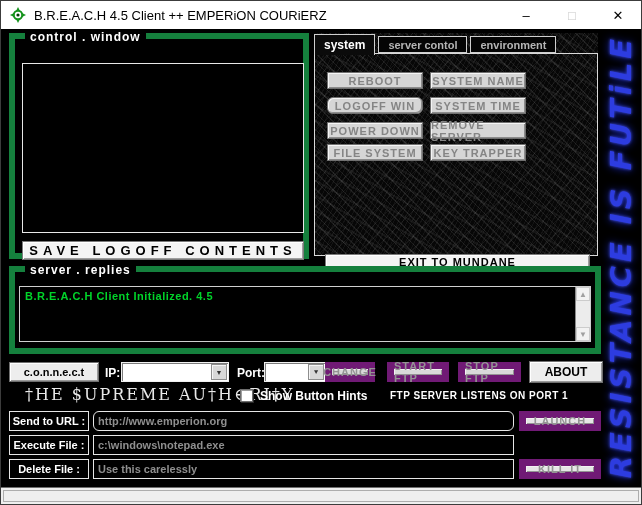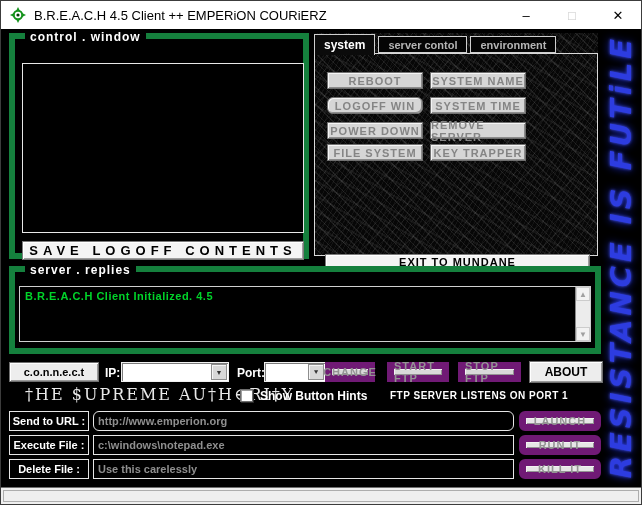--- a/index.html
+++ b/index.html
@@ -111,21 +111,21 @@
   .act-label {
     position:absolute; left:8px; width:80px; height:20px; border:1px solid #e6e6e6;
     color:#fff; font-weight:700; font-size:11px; display:flex; align-items:center; justify-content:center;
     white-space:nowrap; background:#000;
   }
   .act-input {
     position:absolute; left:92px; width:421px; height:20px; background:#000;
     border:1px solid #e6e6e6; color:#8f8f8f; font-weight:700; font-size:11px;
     padding:0 4px; font-family:"Liberation Sans", sans-serif; outline:none;
   }
-  .act-btn { left:518px; width:82px; height:20px; background:#e6e6e6;border-radius:6px; }
+  .act-btn { left:518px; width:82px; height:20px; background:#e6e6e6; }
   
   .resistance {
     position:absolute; left:599px; top:30px; width:42px; height:452px;
     display:flex; align-items:center; justify-content:center; pointer-events:none;
   }
   .resistance span {
     writing-mode: vertical-rl; transform: rotate(180deg);
     font-size:29px; font-weight:700; font-style:italic; letter-spacing:4px; white-space:nowrap;
     color:#2d3ce0;
     text-shadow: 0 0 9px #1b2bd0, 0 0 3px #5a68ff, 1px 1px 2px #000;
@@ -223,21 +223,20 @@
   <span class="checkbox" style="left:239px; top:388px;"></span>
   <span class="wlabel" style="left:259px; top:388px;">Show Button Hints</span>
   <span class="wlabel" style="left:389px; top:389px; font-size:10px; letter-spacing:.5px;">FTP SERVER LISTENS ON PORT 1</span>
 
   <div class="act-label" style="top:410px;">Send to URL :</div>
   <input class="act-input" style="top: 410px; border-radius: 6px;" value="http://www.emperion.org">
   <div class="btn-disabled act-btn" style="top:410px;">LAUNCH</div>
 
   <div class="act-label" style="top:434px;">Execute File :</div>
   <input class="act-input" style="top: 434px;" value="c:\windows\notepad.exe">
-  <div class="btn-disabled act-btn" style="top:434px;">RUN IT</div>
 
   <div class="act-label" style="top:458px;">Delete File :</div>
   <input class="act-input" style="top: 458px;" value="Use this carelessly">
   <div class="btn-disabled act-btn" style="top:458px;">KILL IT</div>
 
   <div class="statusbar">
     <div class="statusbar-inner"></div>
   </div>
 
 </div>

